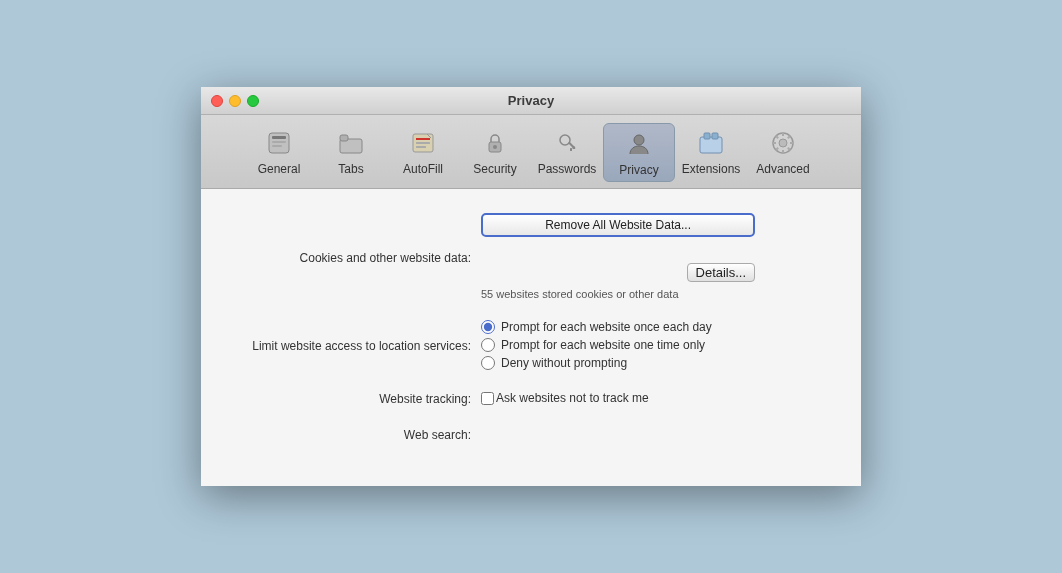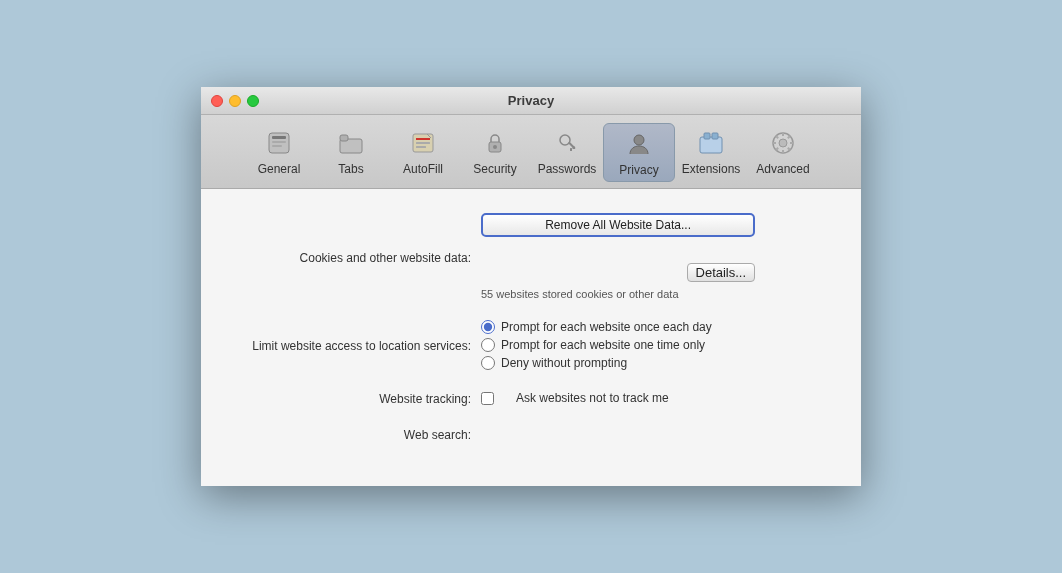--- a/index.html
+++ b/index.html
@@ -173,21 +173,21 @@
     .radio-input {
       width: 14px;
       height: 14px;
       accent-color: #4a6cca;
     }
 
     
     .checkbox-option {
       display: flex;
       align-items: center;
-      gap: 22px;
+      gap: 2px;
       font-size: 12px;
       color: #333;
     }
 
     .checkbox-input {
       width: 13px;
       height: 13px;
     }
 
     

